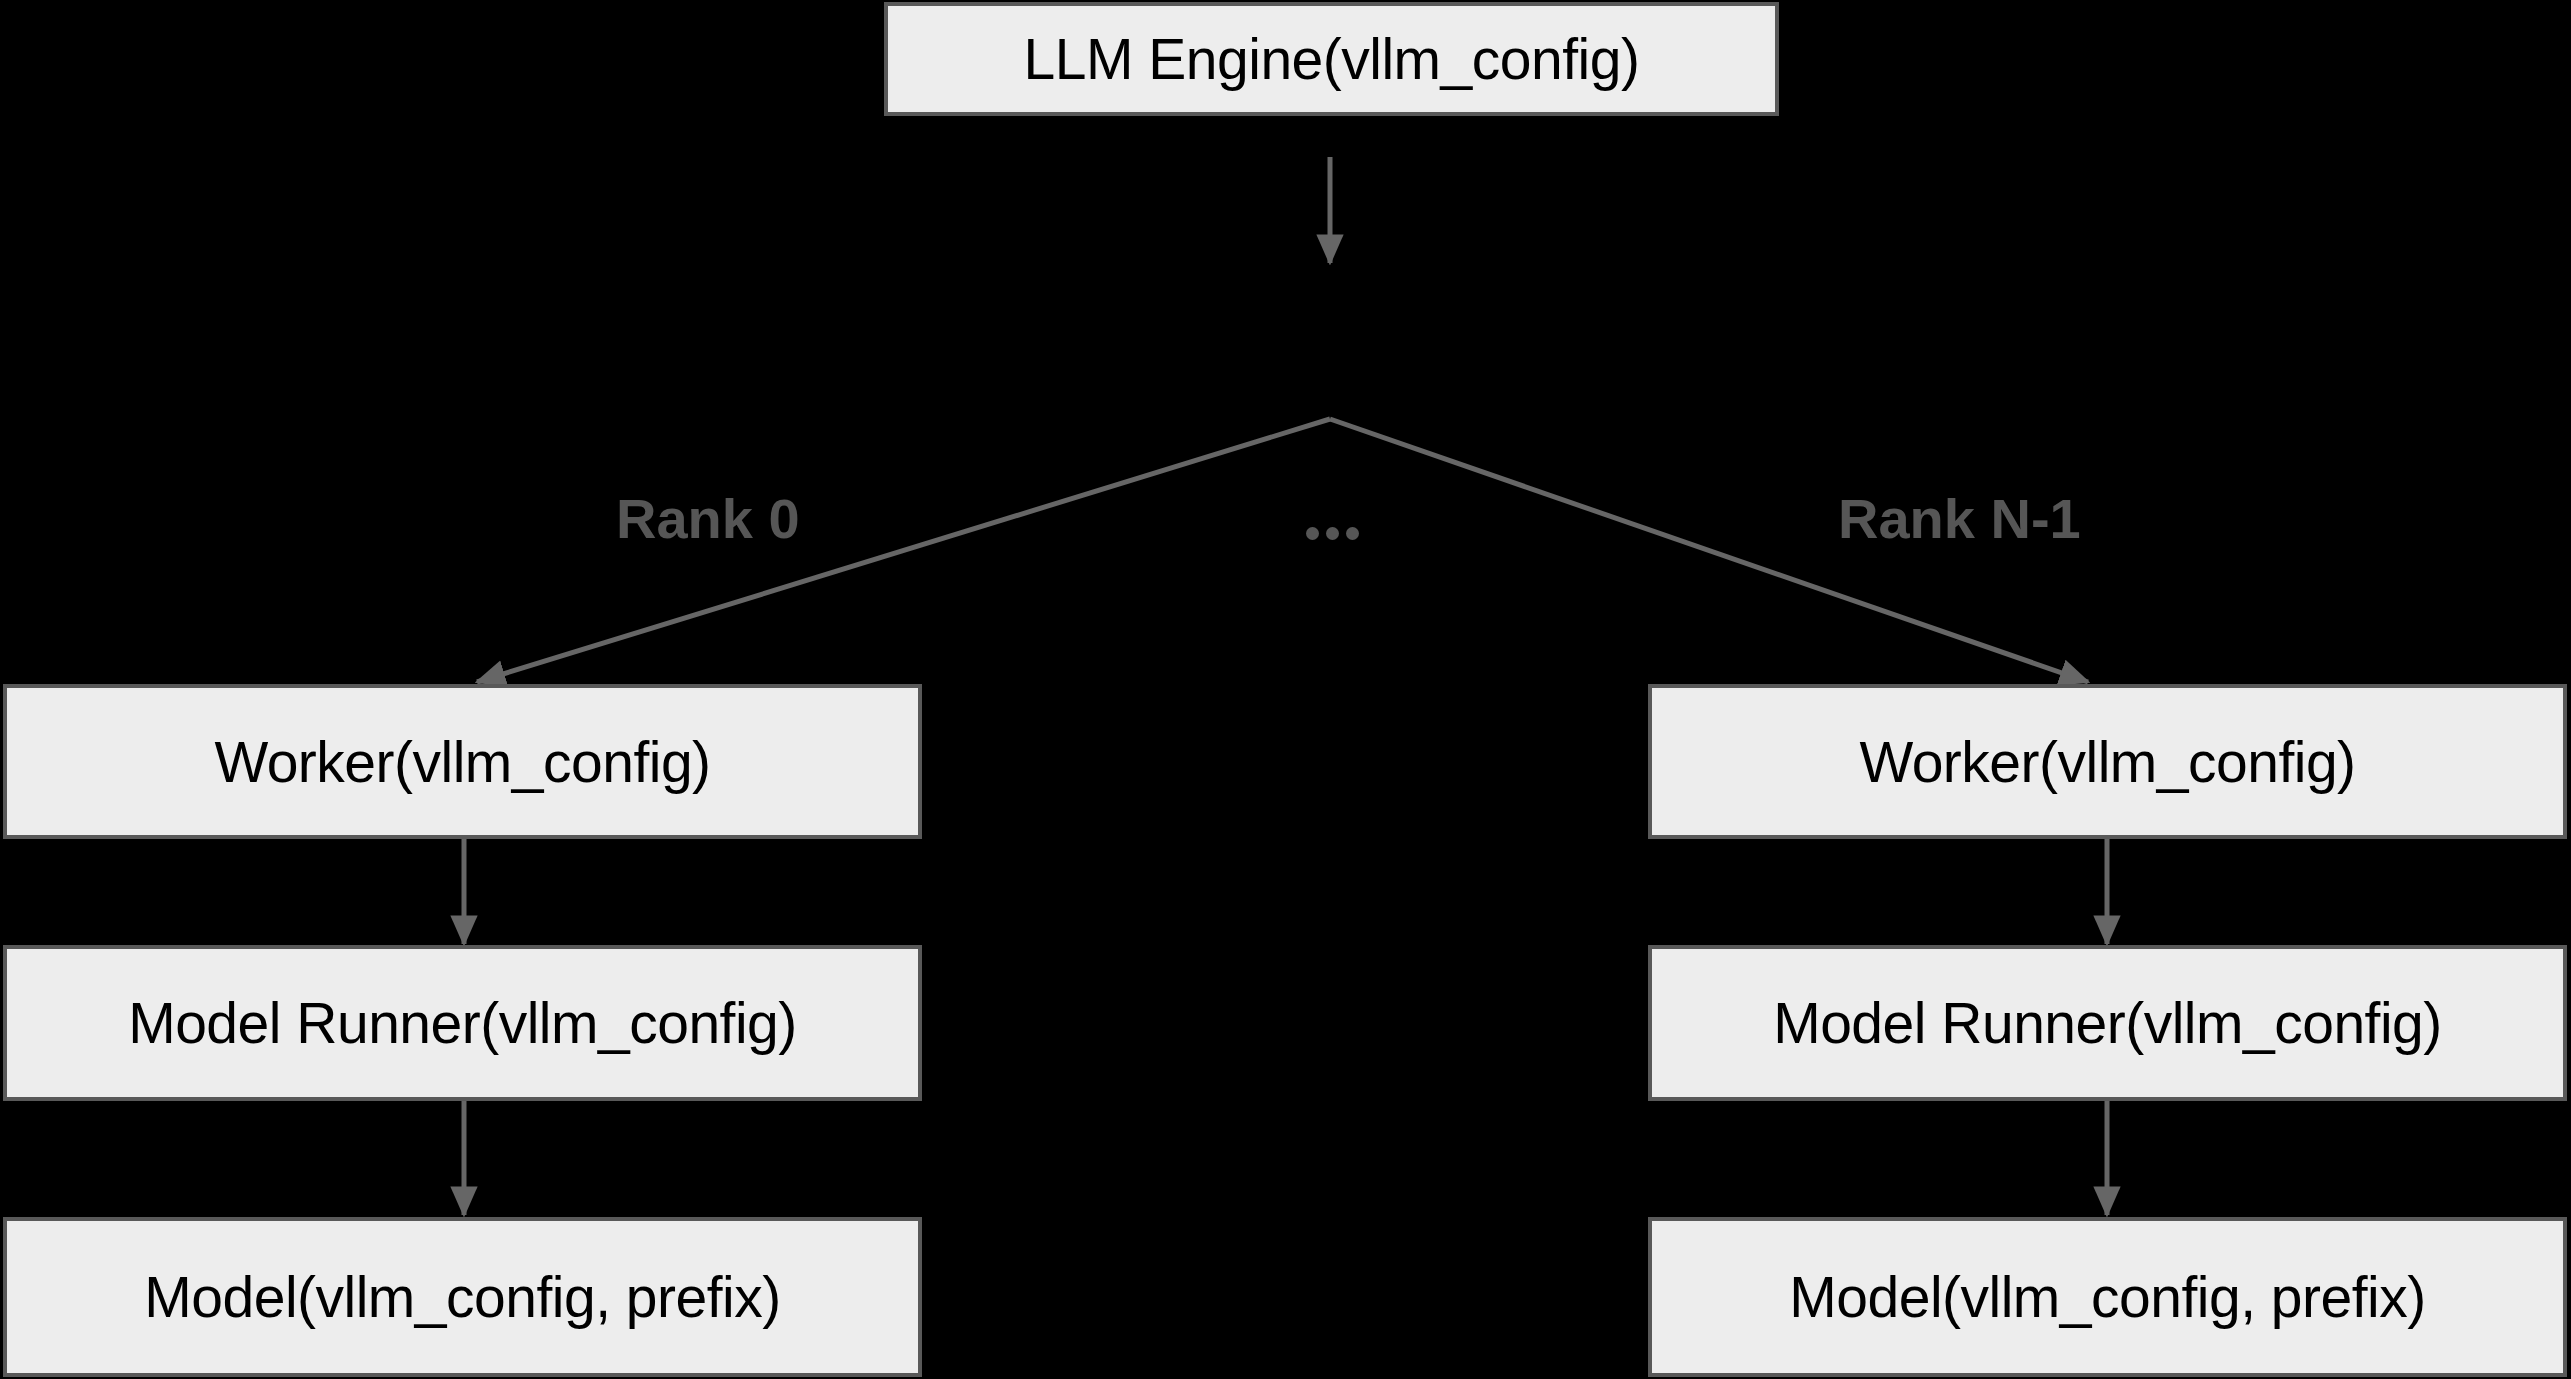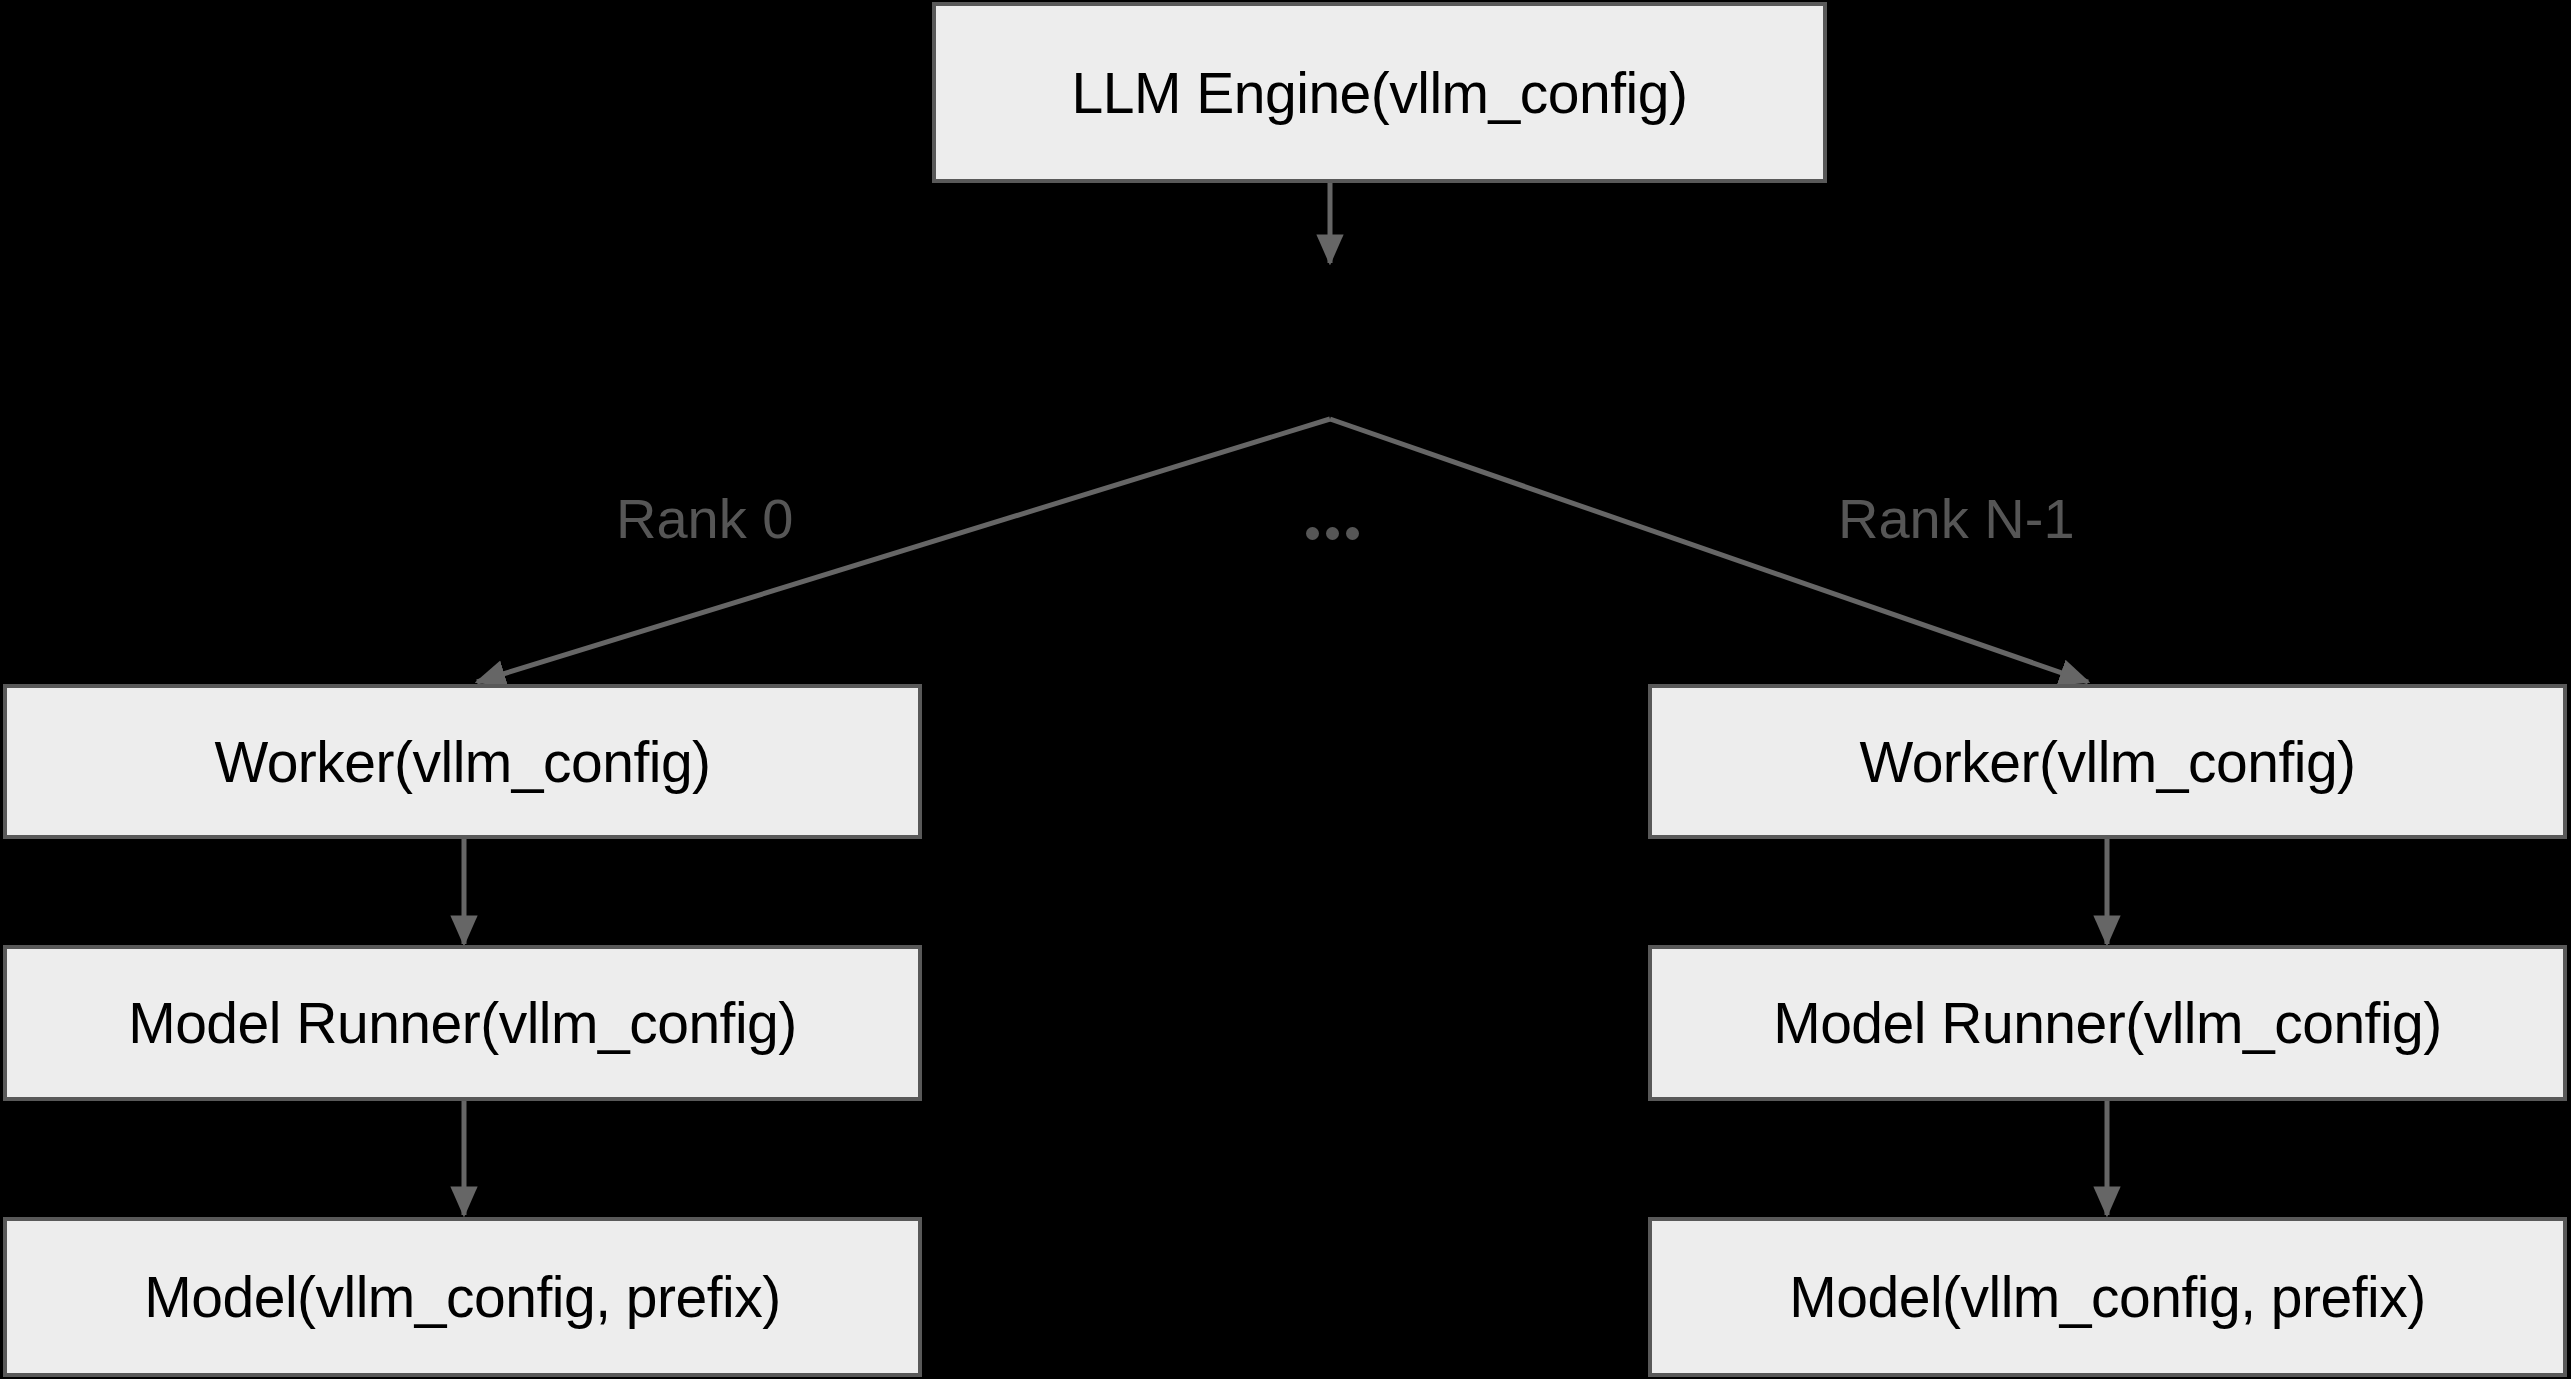--- a/index.html
+++ b/index.html
@@ -26,21 +26,21 @@
     color: #000000;
     font-size: 57px;
     font-weight: 400;
     letter-spacing: -0.5px;
     white-space: nowrap;
   }
   .edge-label {
     position: absolute;
     color: #565656;
     font-size: 56px;
-    font-weight: 400;
+    font-weight: 700;
     white-space: nowrap;
     letter-spacing: 0px;
   }
   .ellipsis-dots {
     position: absolute;
     display: flex;
     gap: 7px;
     align-items: center;
   }
   .ellipsis-dots span {
@@ -79,21 +79,21 @@
 
     <line x1="464" y1="839" x2="464" y2="944" stroke="#666666" stroke-width="5" marker-end="url(#ah)"></line>
 
     <line x1="464" y1="1101" x2="464" y2="1215" stroke="#666666" stroke-width="5" marker-end="url(#ah)"></line>
 
     <line x1="2107" y1="839" x2="2107" y2="944" stroke="#666666" stroke-width="5" marker-end="url(#ah)"></line>
 
     <line x1="2107" y1="1101" x2="2107" y2="1215" stroke="#666666" stroke-width="5" marker-end="url(#ah)"></line>
   </svg>
 
-  <div class="node" style="left:884px; top:2px; width:895px; height:181px;margin-left:48px;">
+  <div class="node" style="left:884px; top:2px; width:895px; height:114px;">
     <span>LLM Engine(vllm_config)</span>
   </div>
 
 
   <div class="edge-label" style="left:616px; top:486px;">Rank 0</div>
 
   <div class="ellipsis-dots" style="left:1306px; top:527px;" title="...">
     <span></span>
     <span></span>
     <span></span>

